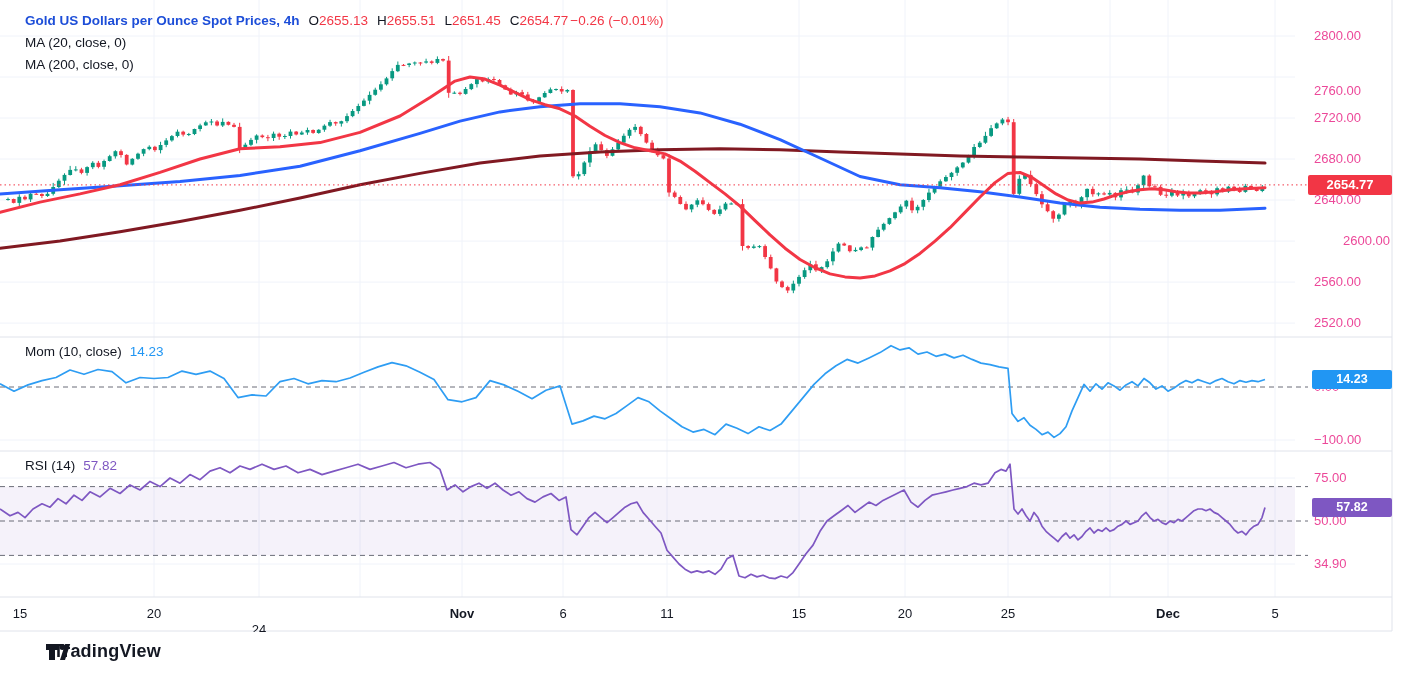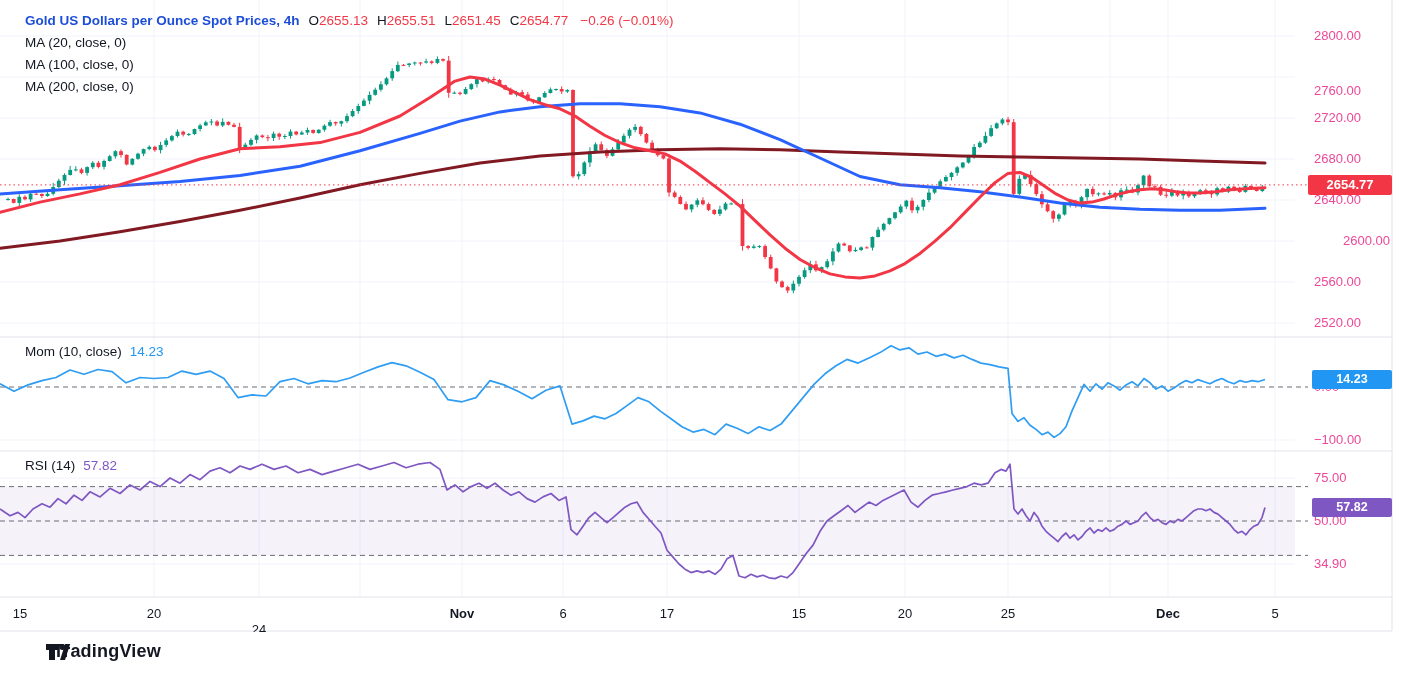--- a/index.html
+++ b/index.html
@@ -3,21 +3,21 @@
 <meta charset="utf-8">
 <style>
   html,body{margin:0;padding:0;background:#fff;}
   .page{position:relative;width:1405px;height:674px;background:#ffffff;overflow:hidden;
         font-family:"Liberation Sans",sans-serif;color:#131722;}
   .page svg{position:absolute;left:0;top:0;}
   .legend{position:absolute;left:25px;top:10px;z-index:4;font-size:13.5px;line-height:22px;white-space:nowrap;}
   .legend .sym{font-weight:700;color:#1d4ed8;}
   .legend .olbl{color:#131722;margin-left:9px;}
   .legend .oval{color:#f23645;}
-  .legend .chg{color:#f23645;margin-left:12px;}
+  .legend .chg{color:#f23645;margin-left:2px;}
   .ma-row{font-size:13.5px;color:#131722;line-height:22px;}
   .ind-legend{position:absolute;z-index:4;font-size:13.5px;white-space:nowrap;}
   .ind-legend .val{margin-left:8px;font-weight:400;}
   .axis-label{position:absolute;left:1314px;width:78px;height:15px;font-size:13px;color:#ec4899;z-index:2;}
   .badge{position:absolute;left:1308px;width:84px;height:20px;border-radius:2px;color:#fff;
          font-size:13px;font-weight:700;text-align:center;line-height:20px;z-index:3;}
   .time-label{position:absolute;top:606px;width:44px;text-align:center;font-size:13px;color:#131722;z-index:2;}
   .time-label.bold{font-weight:700;}
   .bottombar{position:absolute;left:0;top:632px;width:1405px;height:42px;background:#fff;z-index:2;}
   .tv-logo{position:absolute;left:45px;top:9px;display:flex;align-items:center;}
@@ -514,21 +514,20 @@
       <line x1="0" y1="597" x2="1392" y2="597" stroke="#e0e3eb" stroke-width="1"></line>
       <line x1="0" y1="631" x2="1392" y2="631" stroke="#e0e3eb" stroke-width="1"></line>
       <line x1="1392" y1="0" x2="1392" y2="631" stroke="#e0e3eb" stroke-width="1"></line>
     </svg>
 
   <div class="legend">
     <div>
       <span class="sym">Gold US Dollars per Ounce Spot Prices, 4h</span><span class="olbl">O</span><span class="oval">2655.13</span><span class="olbl">H</span><span class="oval">2655.51</span><span class="olbl">L</span><span class="oval">2651.45</span><span class="olbl">C</span><span class="oval">2654.77</span><span class="chg">−0.26 (−0.01%)</span>
     </div>
     <div class="ma-row">MA (20, close, 0)</div>
-    <div class="ma-row">MA (100, close, 0)</div>
     <div class="ma-row">MA (200, close, 0)</div>
   </div>
 
   <div class="ind-legend" style="left:25px;top:344px;">
     <span>Mom (10, close)</span><span class="val" style="color:#2196f3">14.23</span>
   </div>
 
   <div class="ind-legend" style="left:25px;top:458px;">
     <span>RSI (14)</span><span class="val" style="color:#7e57c2">57.82</span>
   </div>
@@ -547,21 +546,21 @@
       <div class="axis-label" style="top: 470px;">75.00</div>
       <div class="axis-label" style="top: 513px;">50.00</div>
       <div class="axis-label" style="top: 556px;">34.90</div>
     </div>
   <div id="time-axis">
       <div class="time-label" style="left: -2px;">15</div>
       <div class="time-label" style="left: 132px;">20</div>
       <div class="time-label" style="left: 237px; margin-top: 16px;">24</div>
       <div class="time-label bold" style="left: 440px;">Nov</div>
       <div class="time-label" style="left: 541px;">6</div>
-      <div class="time-label" style="left: 645px;">17</div>
+      <div class="time-label" style="left: 645px;">11</div>
       <div class="time-label" style="left: 777px;">15</div>
       <div class="time-label" style="left: 883px;">20</div>
       <div class="time-label" style="left: 986px;">25</div>
       <div class="time-label bold" style="left: 1146px;">Dec</div>
       <div class="time-label" style="left: 1253px;">5</div>
     </div>
 
   <div class="badge" style="top:175px;background:#f23645;">2654.77</div>
   <div class="badge" style="top:370px;background:#2196f3;left:1312px;width:80px;height:19px;line-height:19px;font-size:12.5px;">14.23</div>
   <div class="badge" style="top:498px;background:#7e57c2;left:1312px;width:80px;height:19px;line-height:19px;font-size:12.5px;">57.82</div>

